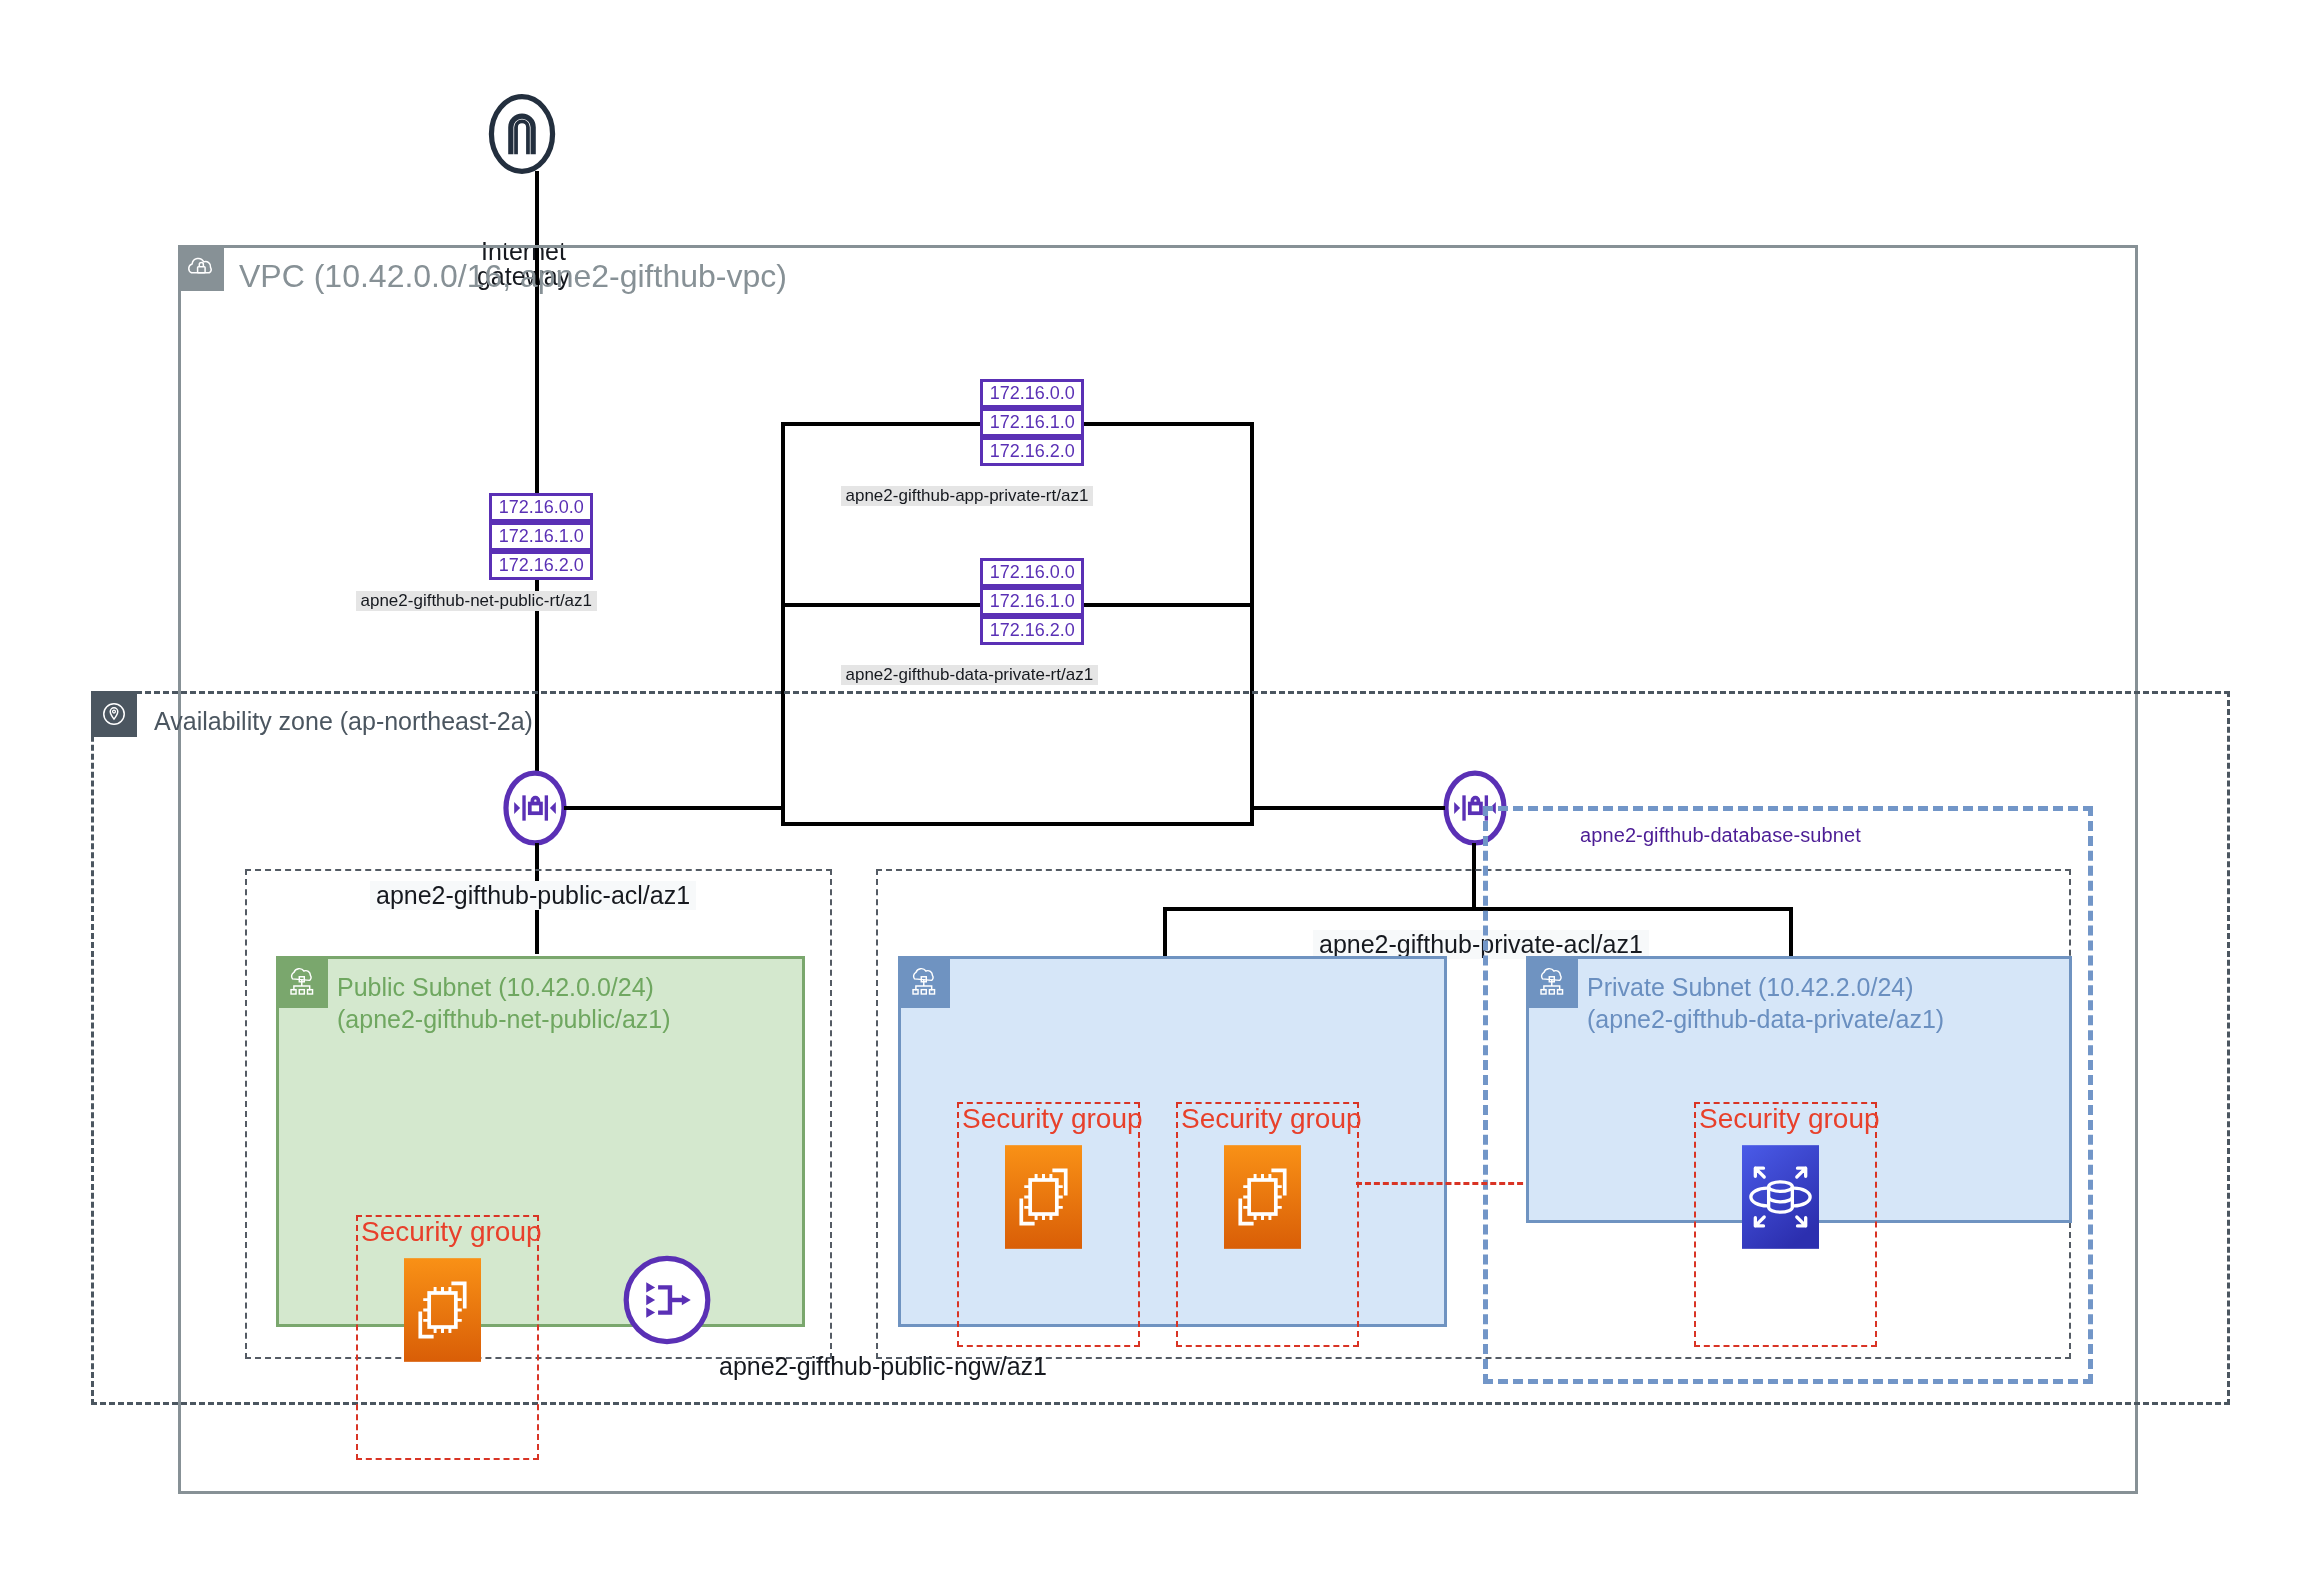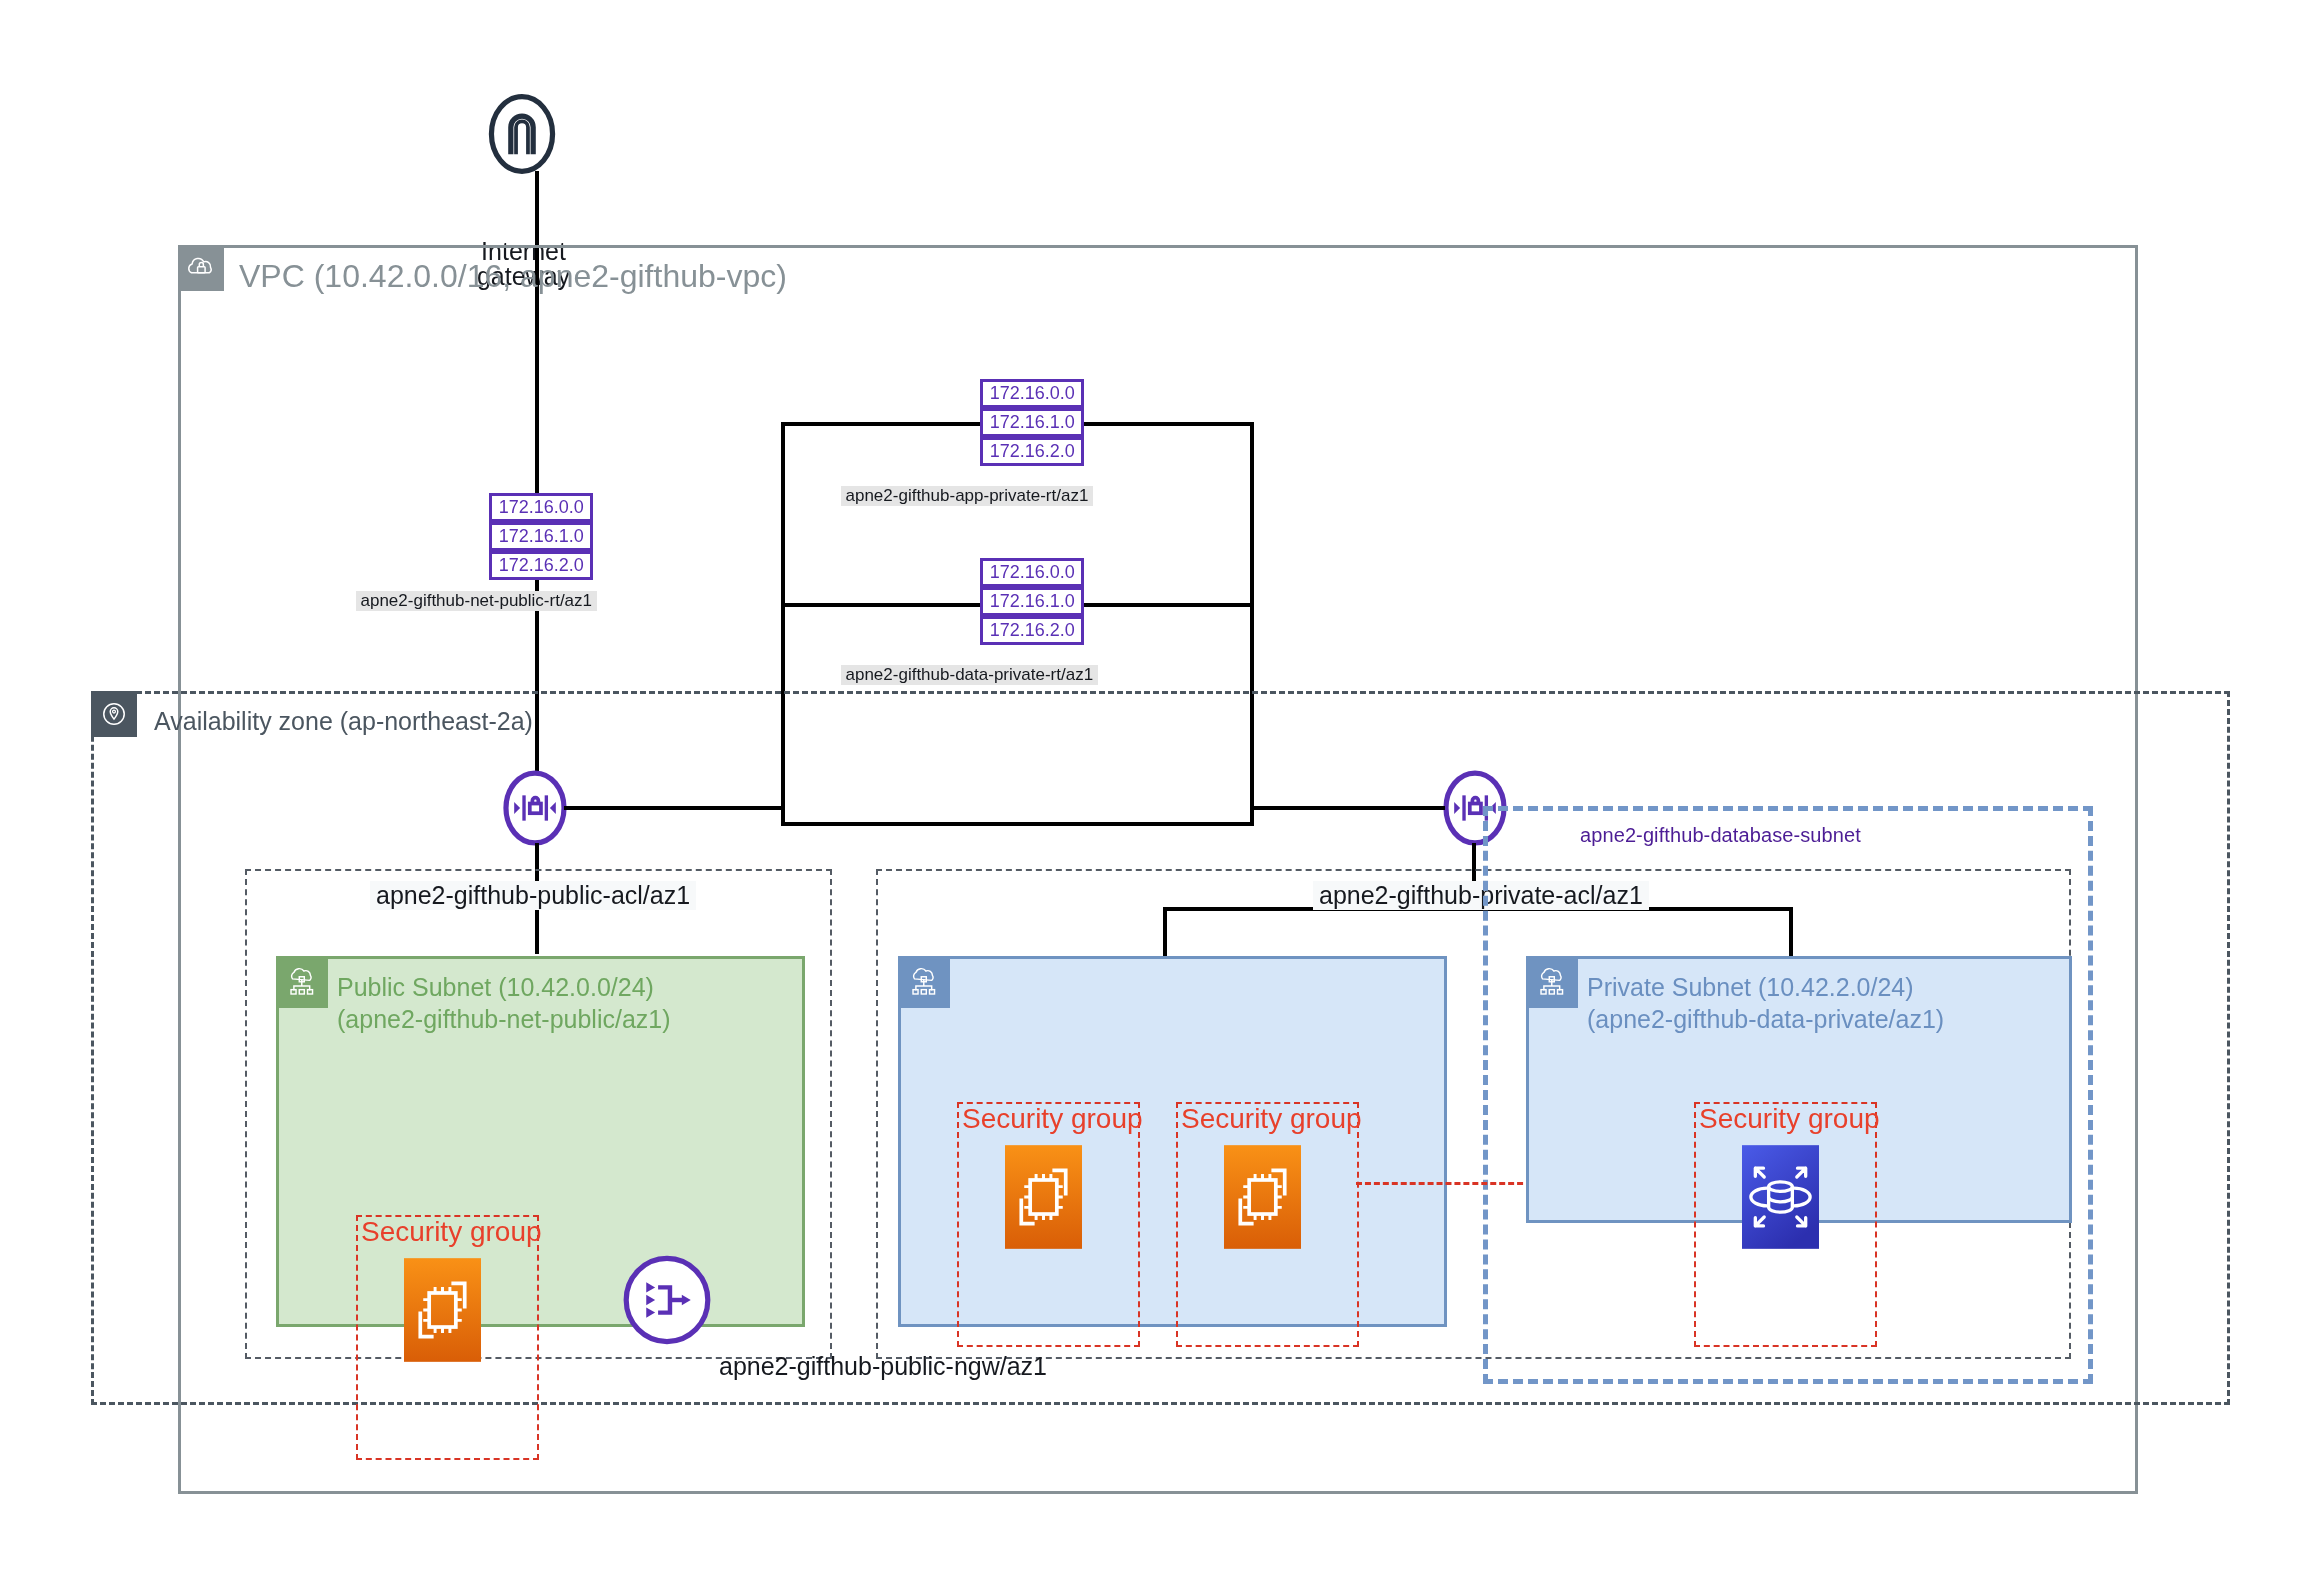--- a/index.html
+++ b/index.html
@@ -213,21 +213,21 @@
   </div>
 
   <div class="ln-h" style="left:1250px; top:806px; width:195px;"></div>
 
   <div class="ln-v" style="left:1472px; top:843px; height:67px;"></div>
   <div class="ln-h" style="left:1163px; top:907px; width:630px;"></div>
   <div class="ln-v" style="left:1163px; top:907px; height:52px;"></div>
   <div class="ln-v" style="left:1789px; top:907px; height:52px;"></div>
 
   <div class="acl-box" style="left:876px; top:869px; width:1195px; height:490px;"></div>
-  <div class="acl-label" style="left:1313px; top:881px;">apne2-gifthub-private-acl/az1</div>
+  <div class="acl-label" style="left:1313px; top:930px;">apne2-gifthub-private-acl/az1</div>
 
   <div class="abs" id="db-subnet-box"></div>
   <div class="abs" id="db-subnet-label">apne2-gifthub-database-subnet</div>
 
   <div class="subnet public" style="left:276px; top:956px; width:529px; height:371px;padding-left:13px;">
     <div class="subnet-badge">
       <svg viewBox="0 0 46 46" width="33" height="33">
         <path d="M9 18 a6 6 0 0 1 2-9 a8 8 0 0 1 14 -2 a6.5 6.5 0 0 1 9 6 a5 5 0 0 1 -1 7 Z" fill="none" stroke="#fff" stroke-width="2"></path>
         <path d="M22 18 v10" stroke="#fff" stroke-width="2" fill="none"></path>
         <path d="M11 34 v-6 h22 v6" stroke="#fff" stroke-width="2" fill="none"></path>

